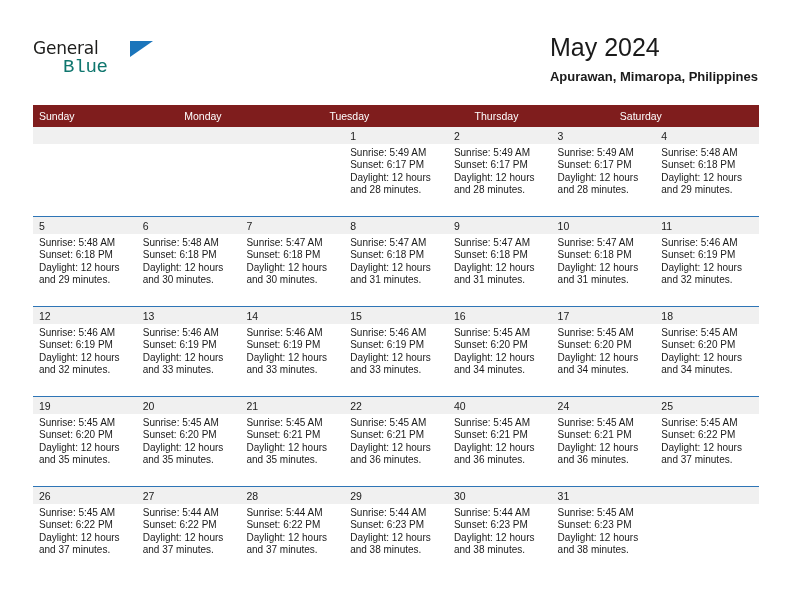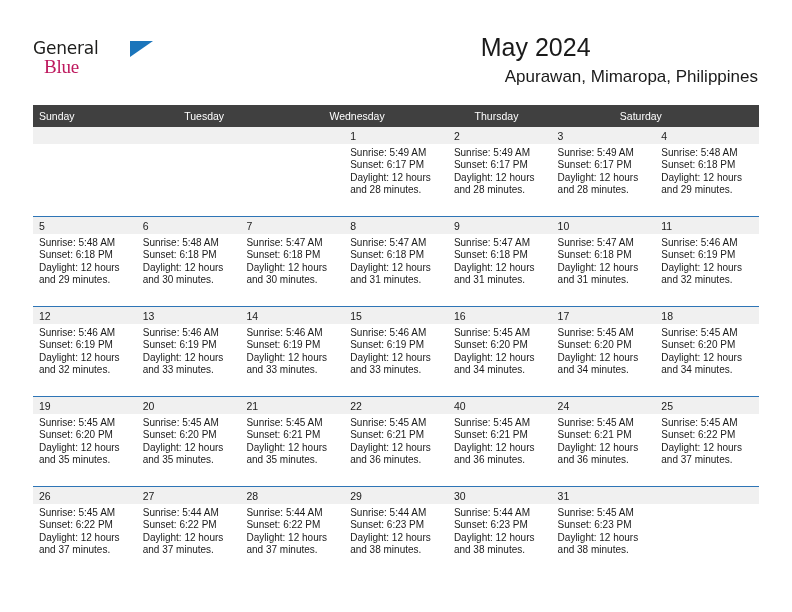--- a/index.html
+++ b/index.html
@@ -40,26 +40,26 @@
     position: absolute;
     left: 0;
     top: 0;
     font-size: 17px;
     letter-spacing: -0.2px;
     color: #1d1d1b;
     font-family: "DejaVu Sans", sans-serif;
   }
   .logo-blue {
     position: absolute;
-    left: 11px;
+    left: 30px;
     top: 18px;
     font-size: 19px;
     letter-spacing: -0.2px;
-    color: #be185d;
-    font-family: Liberation Serif, serif;
+    color: #0f766e;
+    font-family: Liberation Mono, monospace;
   }
   .logo-tri {
     position: absolute;
     left: 97px;
     top: 3px;
     width: 0;
     height: 0;
     border-left: 23px solid #1b75bb;
     border-bottom: 16px solid transparent;
   }
@@ -70,38 +70,37 @@
     text-align: left;
   }
   .cal-title {
     font-size: 25px;
     color: #1a1a1a;
     line-height: 30px;
     white-space: nowrap;
   }
   .cal-sub {
     margin-top: 7px;
-    font-size: 17px;
-    font-weight: normal;
+    font-size: 13px;
+    font-weight: bold;
     color: #1a1a1a;
     line-height: 16px;
     white-space: nowrap;
-    margin-left: 24px;
   }
 
   
   .calendar {
     position: absolute;
     left: 33px;
     top: 105px;
     width: 726px;
   }
   .dow-row {
     display: flex;
-    background: #404040;
+    background: #7f1d1d;
   }
   .dow {
     flex: 1 1 0;
     box-sizing: border-box;
     padding: 4px 0 4px 6px;
     font-size: 10.5px;
     color: #ffffff;
     line-height: 14px;
   }
   .week {
@@ -150,22 +149,22 @@
     </div>
     <div class="title-block">
       <div class="cal-title">May 2024</div>
       <div class="cal-sub">Apurawan, Mimaropa, Philippines</div>
     </div>
   </div>
 
   <div class="calendar">
     <div class="dow-row">
       <div class="dow">Sunday</div>
+      <div class="dow">Monday</div>
       <div class="dow">Tuesday</div>
-      <div class="dow">Wednesday</div>
       <div class="dow">Thursday</div>
       <div class="dow">Saturday</div>
     </div>
     <div id="weeks-host">
         <div class="week">
           <div class="cell empty">
             <div class="cell-date"></div>
           </div>
           <div class="cell empty">
             <div class="cell-date"></div>

